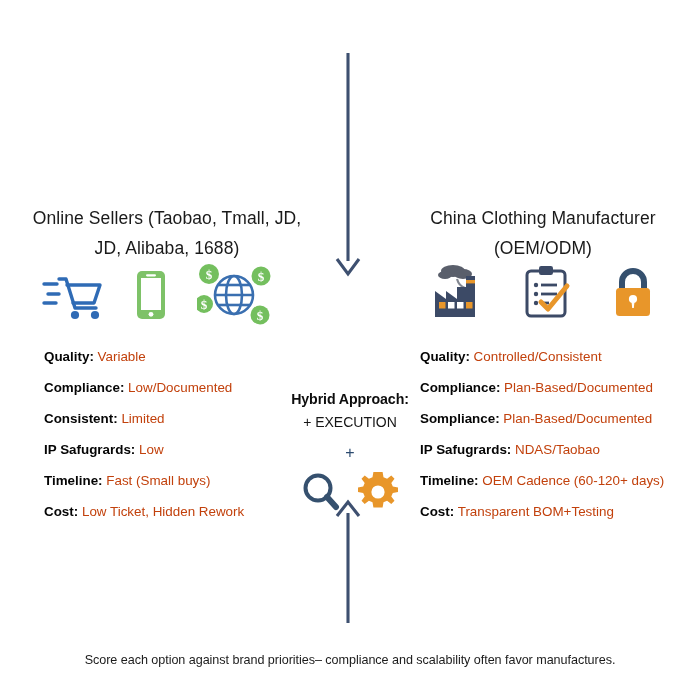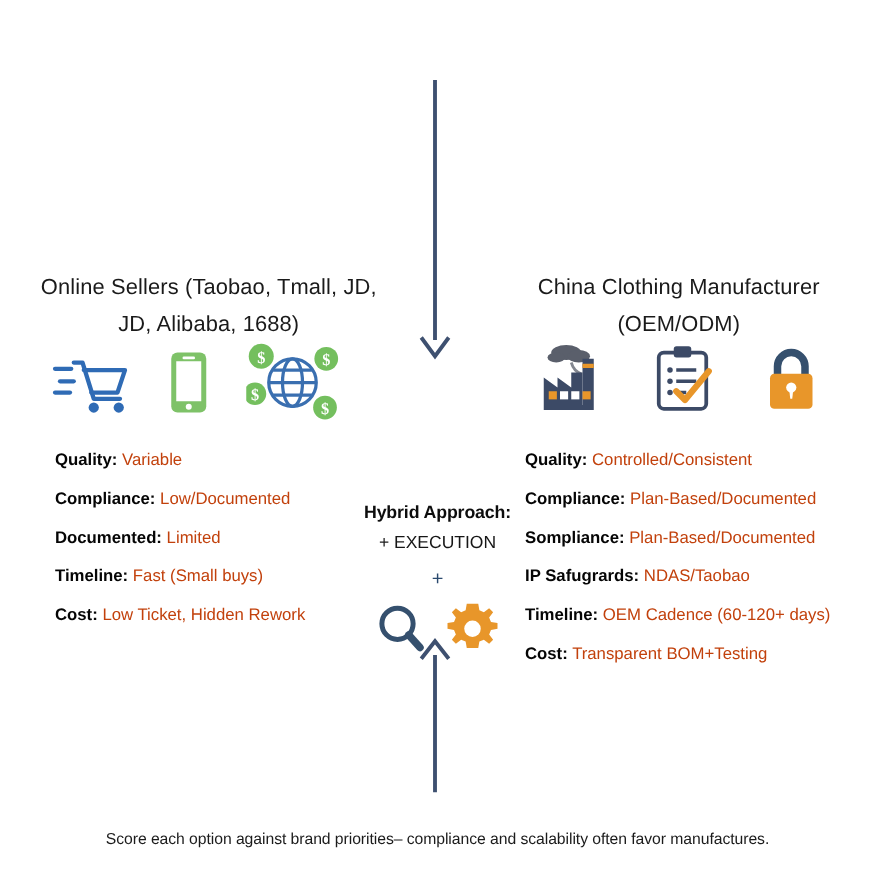--- a/index.html
+++ b/index.html
@@ -11,21 +11,21 @@
     width: 700px;
     height: 700px;
     position: relative;
     overflow: hidden;
     font-family: "Liberation Sans", sans-serif;
     color: #111111;
     -webkit-font-smoothing: antialiased;
   }
   .stage {
     position: absolute;
-    left: 0; top: 16px;
+    left: 0; top: 5px;
     width: 700px; height: 612px;
   }
   .abs { position: absolute; }
 
   
   .arrow-top { left: 330px; top: 48px; }
   .arrow-bottom { left: 330px; top: 494px; }
 
   
   .col-heading {
@@ -247,22 +247,26 @@
   <div class="attr-list attr-left">
     <div class="attr-row">
       <span class="attr-key">Quality:</span>
       <span class="attr-val">Variable</span>
     </div>
     <div class="attr-row">
       <span class="attr-key">Compliance:</span>
       <span class="attr-val">Low/Documented</span>
     </div>
     <div class="attr-row">
-      <span class="attr-key">Documented:</span>
+      <span class="attr-key">Consistent:</span>
       <span class="attr-val">Limited</span>
+    </div>
+    <div class="attr-row">
+      <span class="attr-key">IP Safugrards:</span>
+      <span class="attr-val">Low</span>
     </div>
     <div class="attr-row">
       <span class="attr-key">Timeline:</span>
       <span class="attr-val">Fast (Small buys)</span>
     </div>
     <div class="attr-row">
       <span class="attr-key">Cost:</span>
       <span class="attr-val">Low Ticket, Hidden Rework</span>
     </div>
   </div>

